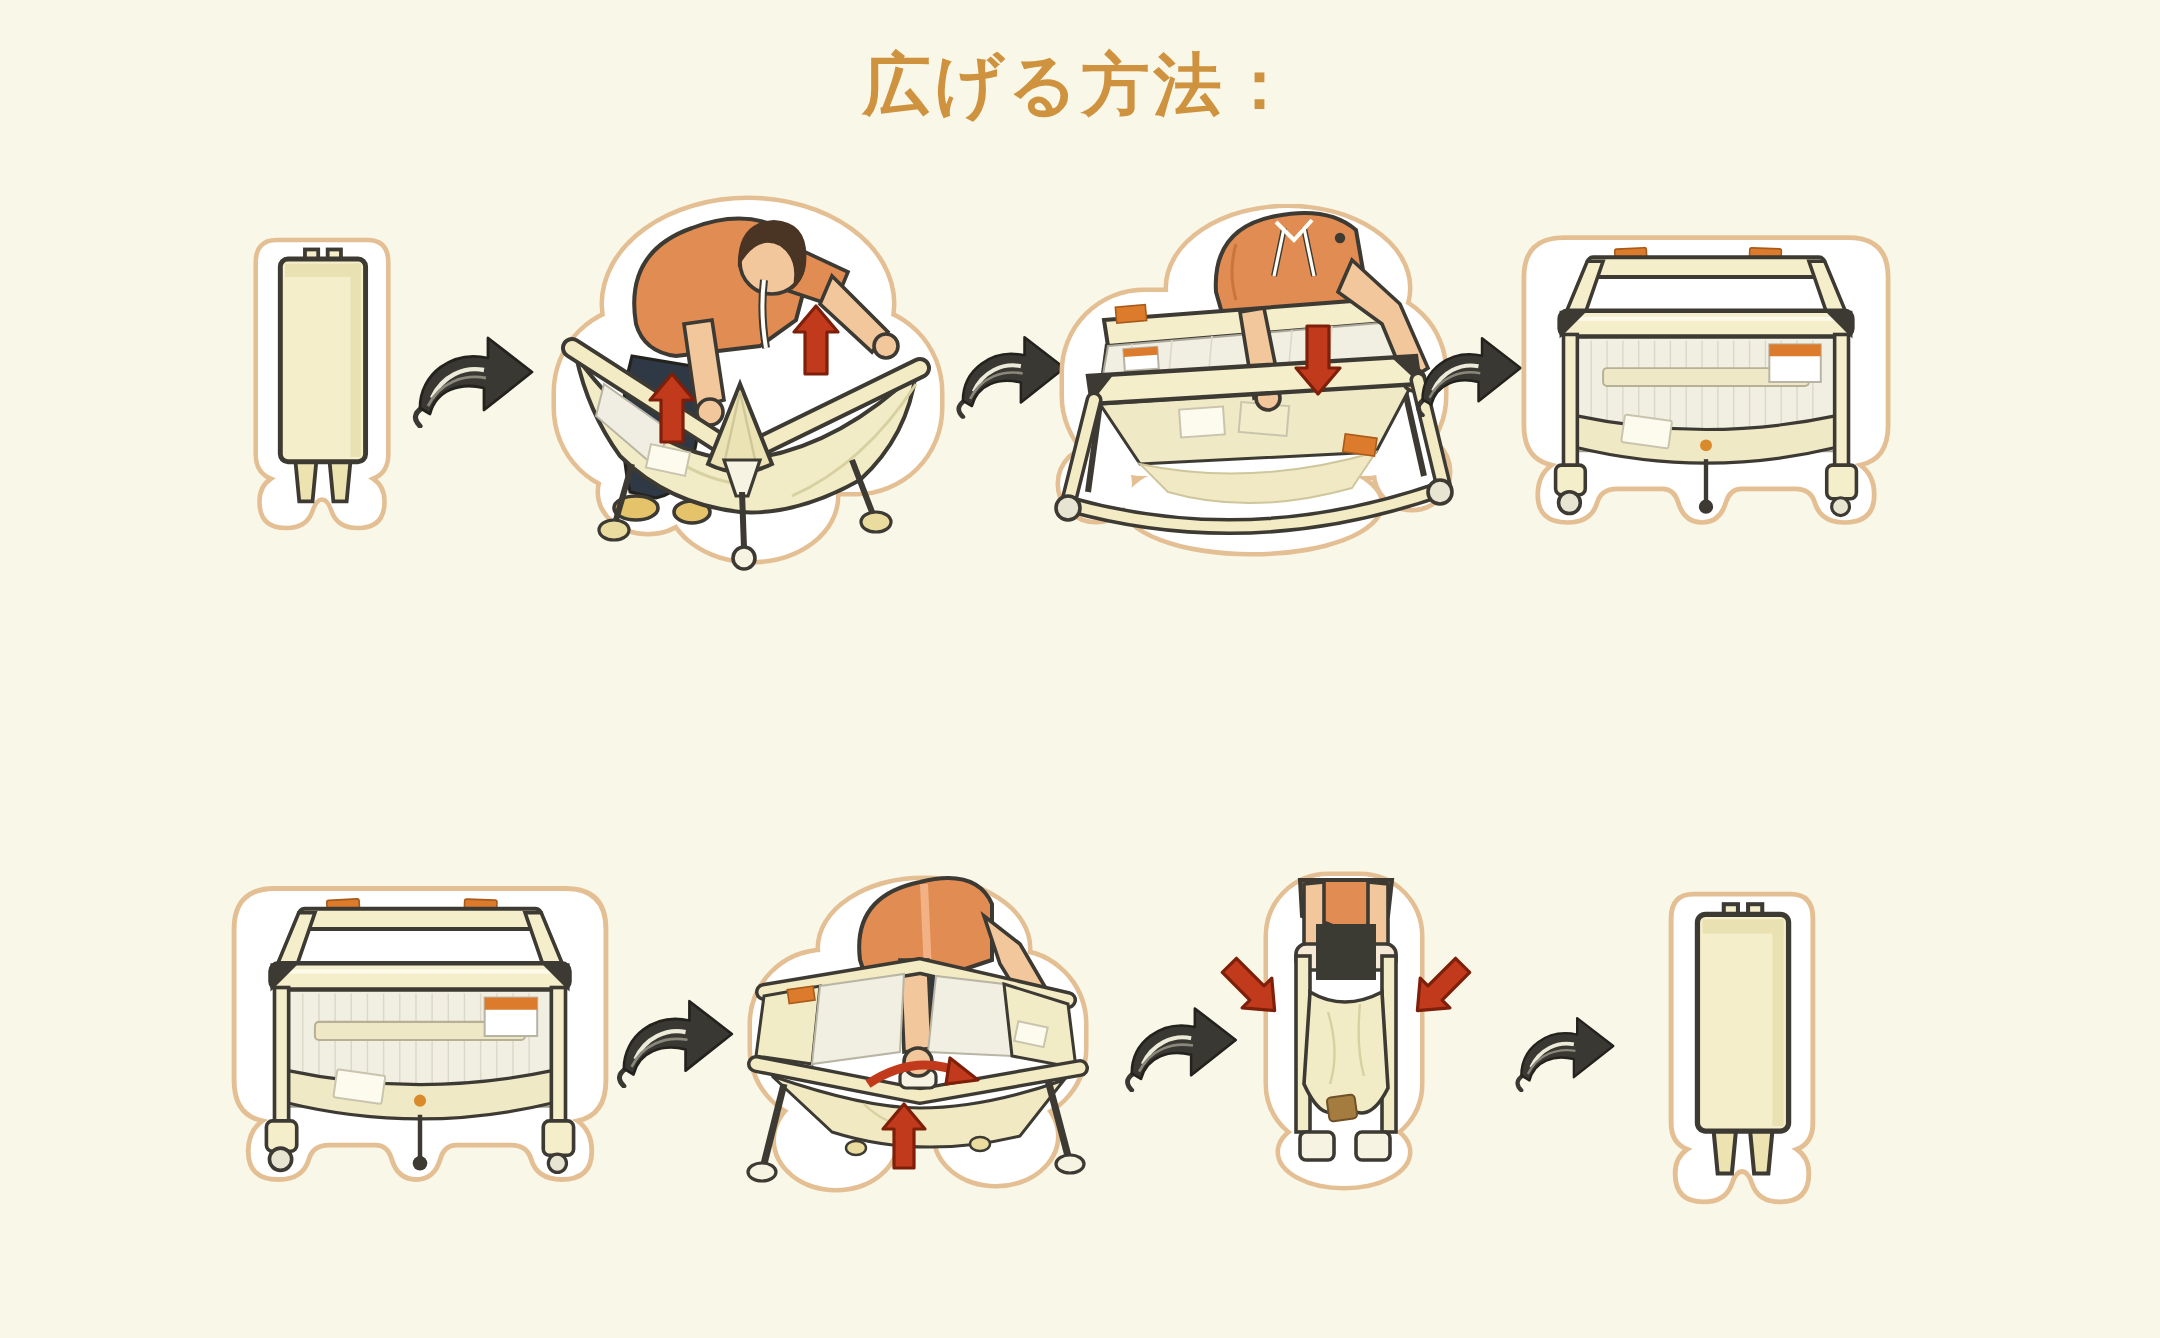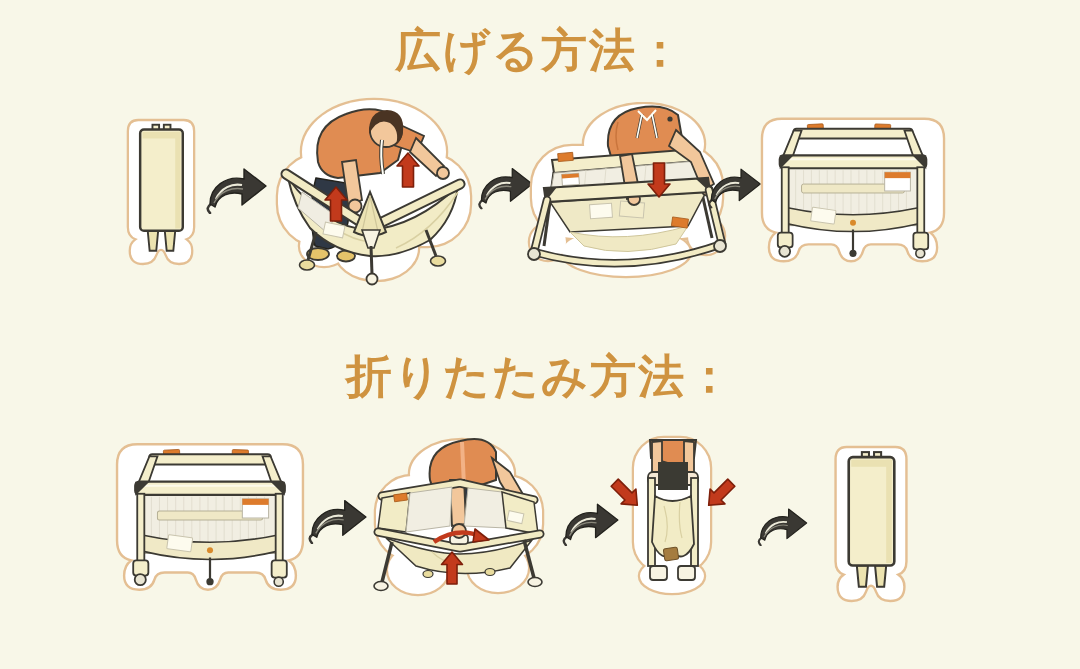--- a/index.html
+++ b/index.html
@@ -4,21 +4,21 @@
 <style>
   html,body{margin:0;padding:0;}
   body{
     width:1080px;height:669px;overflow:hidden;
     background:var(--page_bg,#f8f7e8);
     font-family:"Liberation Serif","DejaVu Serif",serif;
   }
   .stage{position:relative;width:1080px;height:669px;}
   .title{
     position:absolute;left:0;width:100%;margin:0;
-    text-align:center;font-size:46px;font-weight:bold;
+    text-align:center;font-size:34px;font-weight:bold;
     letter-spacing:2px;color:var(--title_text,#cf9340);
   }
   .t1{top:20px}
   .t2{top:346px}
   .panel,.arrow{position:absolute;margin:0;padding:0;}
   .panel svg,.arrow svg{display:block;width:100%;height:100%;}
   .sticker-solid{fill:#fff;stroke:var(--sticker_border,#e4bf93);stroke-width:2.4;}
   .stk1{fill:#fff;stroke:var(--sticker_border,#e4bf93);stroke-width:4.5;}
   .stk2{fill:#fff;}
   .ra{fill:var(--red_arrow,#c23a1c);stroke:#7e1f0a;stroke-width:1.6;stroke-linejoin:round;}
@@ -77,21 +77,20 @@
           <rect x="157" y="123" width="15" height="17" rx="3" fill="#f4eecb" stroke="#3c3a33" stroke-width="1.8"></rect>
           <circle cx="164" cy="144" r="4.5" fill="#e8e4d2" stroke="#3c3a33" stroke-width="1.6"></circle>
           <path d="M96,120 V141" stroke="#3c3a33" stroke-width="2.2"></path>
           <circle cx="96" cy="144" r="3.6" fill="#3c3a33"></circle>
         </g>
       </symbol>
     </defs>
   </svg>
 
   <h2 class="title t1">広げる方法：</h2>
-  <h2 class="title t2">折りたたみ方法：</h2>
 
   <figure class="panel" style="left:125px;top:116px;width:72px;height:152px">
     <svg viewBox="0 0 76 158" xmlns:xlink="http://www.w3.org/1999/xlink">
         <use href="#sym-folded" xlink:href="#sym-folded"></use>
       </svg>
   </figure>
 
   <div class="arrow" style="left:204px;top:158px;width:64px;height:56px">
     <svg viewBox="0 0 64 56" xmlns:xlink="http://www.w3.org/1999/xlink">
         <use href="#sym-swoosh" xlink:href="#sym-swoosh"></use>

